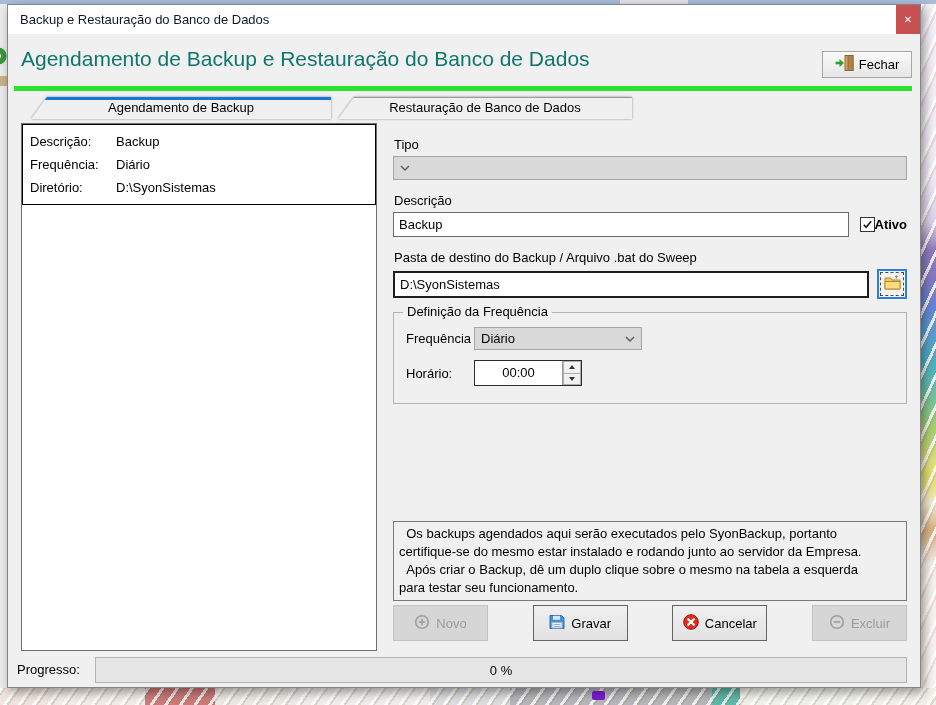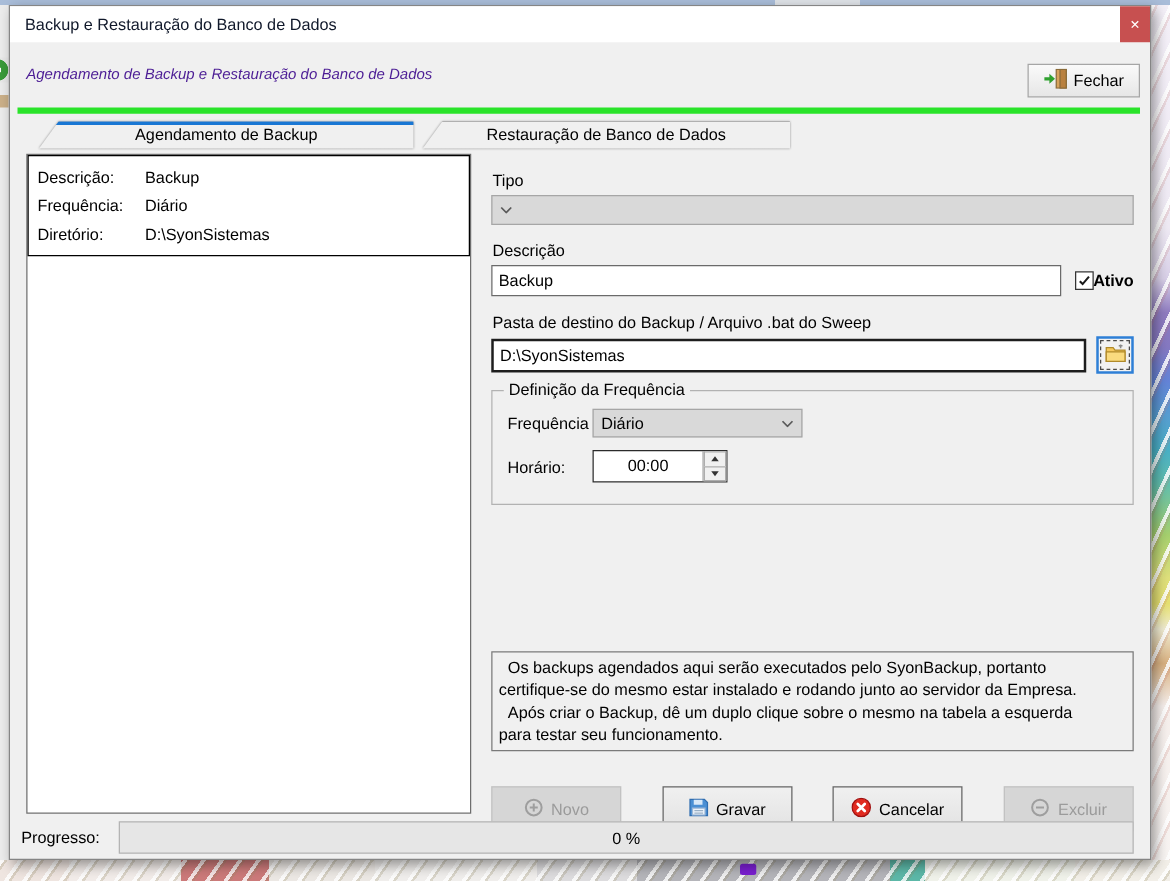--- a/index.html
+++ b/index.html
@@ -25,21 +25,21 @@
   
   .dialog { position:absolute; left:7px; top:4px; width:914px; height:684px;
     background:#f0f0f0; border:1px solid #858585; box-shadow:3px 4px 10px rgba(0,0,0,.4); }
 
   .titlebar { position:absolute; top:0; left:0; right:0; height:29px; background:#fff; display:flex; align-items:center; }
   .titlebar-text { padding-left:12px; color:#10182a; }
   .close-btn { position:absolute; top:0; right:0; width:24px; height:29px; background:#c75050;
     color:#fff; font-size:10px; display:flex; align-items:center; justify-content:center; cursor:default; }
 
   .headerband { position:absolute; top:29px; left:0; right:0; height:52px; background:#f0f0f0; }
-  .page-title { position:absolute; left:13px; top:0; line-height:50px; font-size:12px; color:#4c1d95;font-style:italic; }
+  .page-title { position:absolute; left:13px; top:0; line-height:50px; font-size:21px; color:#0f766e; }
   .fechar-btn { position:absolute; right:8px; top:17px; width:90px; height:27px;
     background:linear-gradient(#fafafa,#e6e6e6); border:1px solid #a6a6a6;
     display:flex; align-items:center; justify-content:center; gap:5px; font-size:13px; cursor:default; }
 
   .green-line { position:absolute; top:81px; left:6px; width:898px; height:5px; background:#2ae32a; }
 
   
   .tabstrip { position:absolute; top:92px; left:23px; height:22px; width:880px; }
   .tab { position:absolute; top:0; height:22px; filter:drop-shadow(0 0 1px #8a8a8a); cursor:default; }
   .tab .tab-bg { position:absolute; inset:0; clip-path:polygon(16px 0, 100% 0, 100% 100%, 0 100%);
@@ -90,22 +90,22 @@
   .spin-btn { flex:1; background:#f0f0f0; border:1px solid #adadad; display:flex; align-items:center; justify-content:center; cursor:default; }
   .spin-up { border-bottom:none; }
   .spin-up::after { content:""; border-left:3.5px solid transparent; border-right:3.5px solid transparent; border-bottom:4.5px solid #333; }
   .spin-down::after { content:""; border-left:3.5px solid transparent; border-right:3.5px solid transparent; border-top:4.5px solid #333; }
 
   .info-box { position:absolute; left:0; top:398px; width:514px; height:80px;
     border:1px solid #7a7a7a; background:#f0f0f0; padding:3px 5px;
     font-size:13px; line-height:18px; white-space:pre-wrap; }
 
   .btn-row { position:absolute; left:0; top:482px; width:514px; display:flex; justify-content:space-between; }
-  .btn { width:104px; height:36px; display:inline-flex; align-items:center; justify-content:center; gap:6px;
-    font:13px "Liberation Sans",sans-serif; cursor:default;margin-top:24px; }
+  .btn { width:95px; height:36px; display:inline-flex; align-items:center; justify-content:center; gap:6px;
+    font:13px "Liberation Sans",sans-serif; cursor:default; }
   .btn.on { background:linear-gradient(#f0f0f0,#e2e2e2); border:1px solid #646464; color:#000; }
   .btn.off { background:#d6d6d6; border:1px solid #c2c2c2; color:#9b9b9b; }
 
   
   .progress-label { position:absolute; left:9px; top:652px; line-height:26px; }
   .progress-bar { position:absolute; left:87px; top:652px; width:812px; height:26px;
     border:1px solid #b4b4b4; background:#e6e6e6; display:flex; align-items:center; justify-content:center; }
 </style>
 </head>
 <body>

